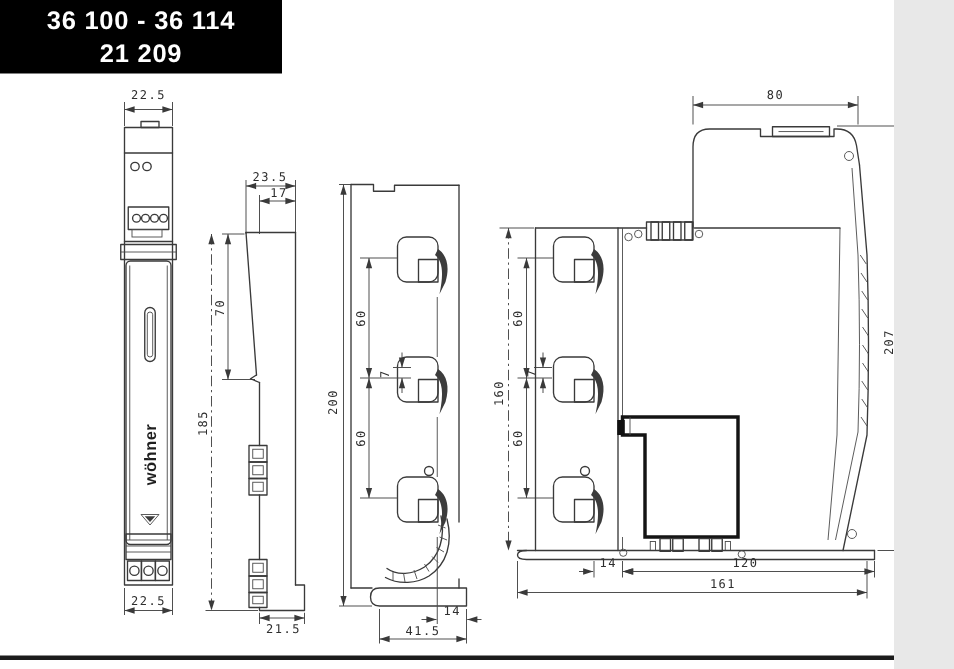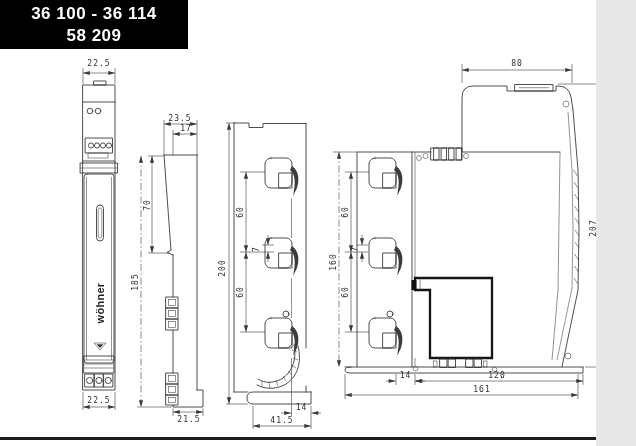--- a/index.html
+++ b/index.html
@@ -20,21 +20,21 @@
   .dimtext{font-family:"DejaVu Sans Mono",monospace;font-size:8px;fill:#2e2e2e;letter-spacing:1px;}
   .logotext{font-family:"Liberation Sans",sans-serif;font-weight:700;font-size:11px;fill:#1f1f1f;letter-spacing:.3px;}
 </style>
 </head>
 <body>
 
 <div id="page">
 
   <div id="titleblock">
     <div class="t1">36 100 - 36 114</div>
-    <div class="t2">58 209</div>
+    <div class="t2">21 209</div>
   </div>
 
   <svg width="636" height="446" viewBox="0 0 636 446">
     <defs>
       <marker id="arr" viewBox="0 0 10 10" refX="9.5" refY="5" markerWidth="7.5" markerHeight="7.5" orient="auto-start-reverse" markerUnits="userSpaceOnUse">
         <path d="M0.5,2.2 L9.5,5 L0.5,7.8 Z" fill="#3a3a3a"></path>
       </marker>
       <pattern id="hatch" width="3" height="3" patternUnits="userSpaceOnUse" patternTransform="rotate(45)">
         <rect width="3" height="3" fill="#ffffff"></rect>
         <line x1="0" y1="0" x2="0" y2="3" stroke="#4a4a4a" stroke-width="1.1"></line>

